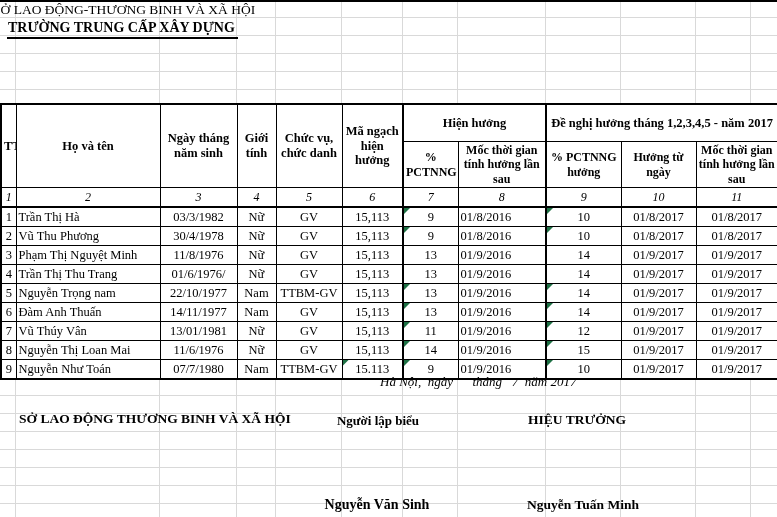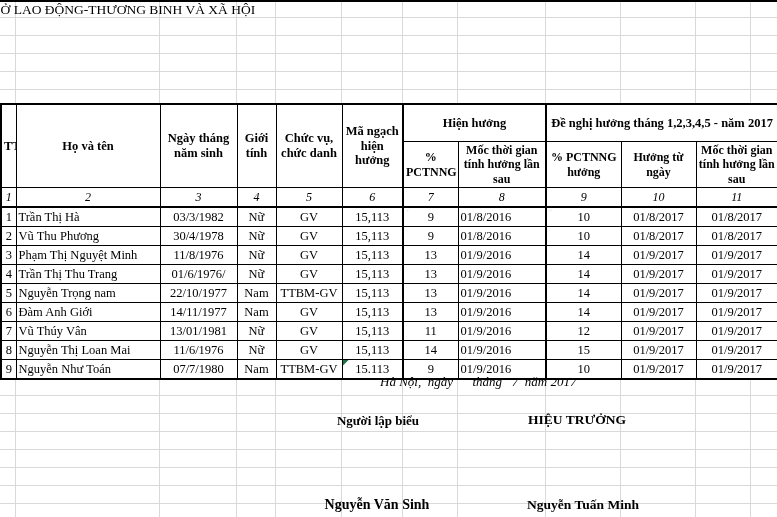--- a/index.html
+++ b/index.html
@@ -33,21 +33,21 @@
   table.main th { font-weight:bold; font-size:12px; line-height:1.18; text-align:center; vertical-align:middle; }
   tr.grp th { height:36px; font-size:12.5px; }
   tr.sub th { height:45px; }
   tr.numr td {
     height:18px; font-style:italic; font-size:12px; text-align:center;
     border-bottom:2px solid #000;
   }
   tbody td { height:18px; font-size:12.5px; white-space:nowrap; }
   .c-center { text-align:center; }
   .c-left { text-align:left; padding-left:4px; }
-  .b-left2 { border-left-width:2px !important;border-radius:16px; }
+  .b-left2 { border-left-width:2px !important; }
   .flag { position:absolute; left:0; top:0; width:6px; height:6px; clip-path:polygon(0 0,100% 0,0 100%); }
   .sign-date {
     position:absolute; left:380px; top:374px; width:300px; text-align:left;
     font-style:italic; font-size:13px; white-space:pre; z-index:3;
   }
   .dept { position:absolute; left:19px; top:411px; font-weight:bold; font-size:13.5px; white-space:nowrap; z-index:3; }
   .preparer-title { position:absolute; left:308px; top:413px; width:140px; text-align:center; font-weight:bold; font-size:13px; z-index:3; }
   .director-title { position:absolute; left:507px; top:412px; width:140px; text-align:center; font-weight:bold; font-size:13.5px; z-index:3; }
   .preparer-name { position:absolute; left:307px; top:497px; width:140px; text-align:center; font-weight:bold; font-size:14px; z-index:3; }
   .director-name { position:absolute; left:513px; top:497px; width:140px; text-align:center; font-weight:bold; font-size:13.5px; z-index:3; }
@@ -66,20 +66,21 @@
       <div class="vline" style="left: 402px;"></div>
       <div class="vline" style="left: 457px;"></div>
       <div class="vline" style="left: 545px;"></div>
       <div class="vline" style="left: 620px;"></div>
       <div class="vline" style="left: 695px;"></div>
       <div class="vline" style="left: 750px;"></div>
     </div>
   <div class="topline"></div>
 
   <div class="org1">SỞ LAO ĐỘNG-THƯƠNG BINH VÀ XÃ HỘI</div>
+  <div class="org2">TRƯỜNG TRUNG CẤP XÂY DỰNG</div>
 
   <table class="main">
     <colgroup>
       <col style="width:15px">
         <col style="width:144px">
         <col style="width:77px">
       <col style="width:39px">
         <col style="width:66px">
         <col style="width:61px">
       <col style="width:55px">
@@ -181,21 +182,21 @@
           <td class="c-center">TTBM-GV</td>
           <td class="c-center">15,113</td>
           <td class="c-center b-left2">13<span class="flag" style="background: rgb(30, 113, 69);"></span></td>
           <td class="c-left">01/9/2016</td>
           <td class="c-center b-left2">14<span class="flag" style="background: rgb(30, 113, 69);"></span></td>
           <td class="c-center">01/9/2017</td>
           <td class="c-center">01/9/2017</td>
         </tr>
         <tr>
           <td class="c-center">6</td>
-          <td class="c-left">Đàm Anh Giới</td>
+          <td class="c-left">Đàm Anh Thuấn</td>
           <td class="c-center">14/11/1977</td>
           <td class="c-center">Nam</td>
           <td class="c-center">GV</td>
           <td class="c-center">15,113</td>
           <td class="c-center b-left2">13<span class="flag" style="background: rgb(30, 113, 69);"></span></td>
           <td class="c-left">01/9/2016</td>
           <td class="c-center b-left2">14<span class="flag" style="background: rgb(30, 113, 69);"></span></td>
           <td class="c-center">01/9/2017</td>
           <td class="c-center">01/9/2017</td>
         </tr>
@@ -235,17 +236,18 @@
           <td class="c-center b-left2">9<span class="flag" style="background: rgb(30, 113, 69);"></span></td>
           <td class="c-left">01/9/2016</td>
           <td class="c-center b-left2">10<span class="flag" style="background: rgb(30, 113, 69);"></span></td>
           <td class="c-center">01/9/2017</td>
           <td class="c-center">01/9/2017</td>
         </tr>
       </tbody>
   </table>
 
   <div class="sign-date">Hà Nội,  ngày      tháng   7  năm 2017</div>
+  <div class="dept">SỞ LAO ĐỘNG THƯƠNG BINH VÀ XÃ HỘI</div>
   <div class="preparer-title">Người lập biểu</div>
   <div class="director-title">HIỆU TRƯỞNG</div>
   <div class="preparer-name">Nguyễn Văn Sinh</div>
   <div class="director-name">Nguyễn Tuấn Minh</div>
 </div>
 
 </body></html>

